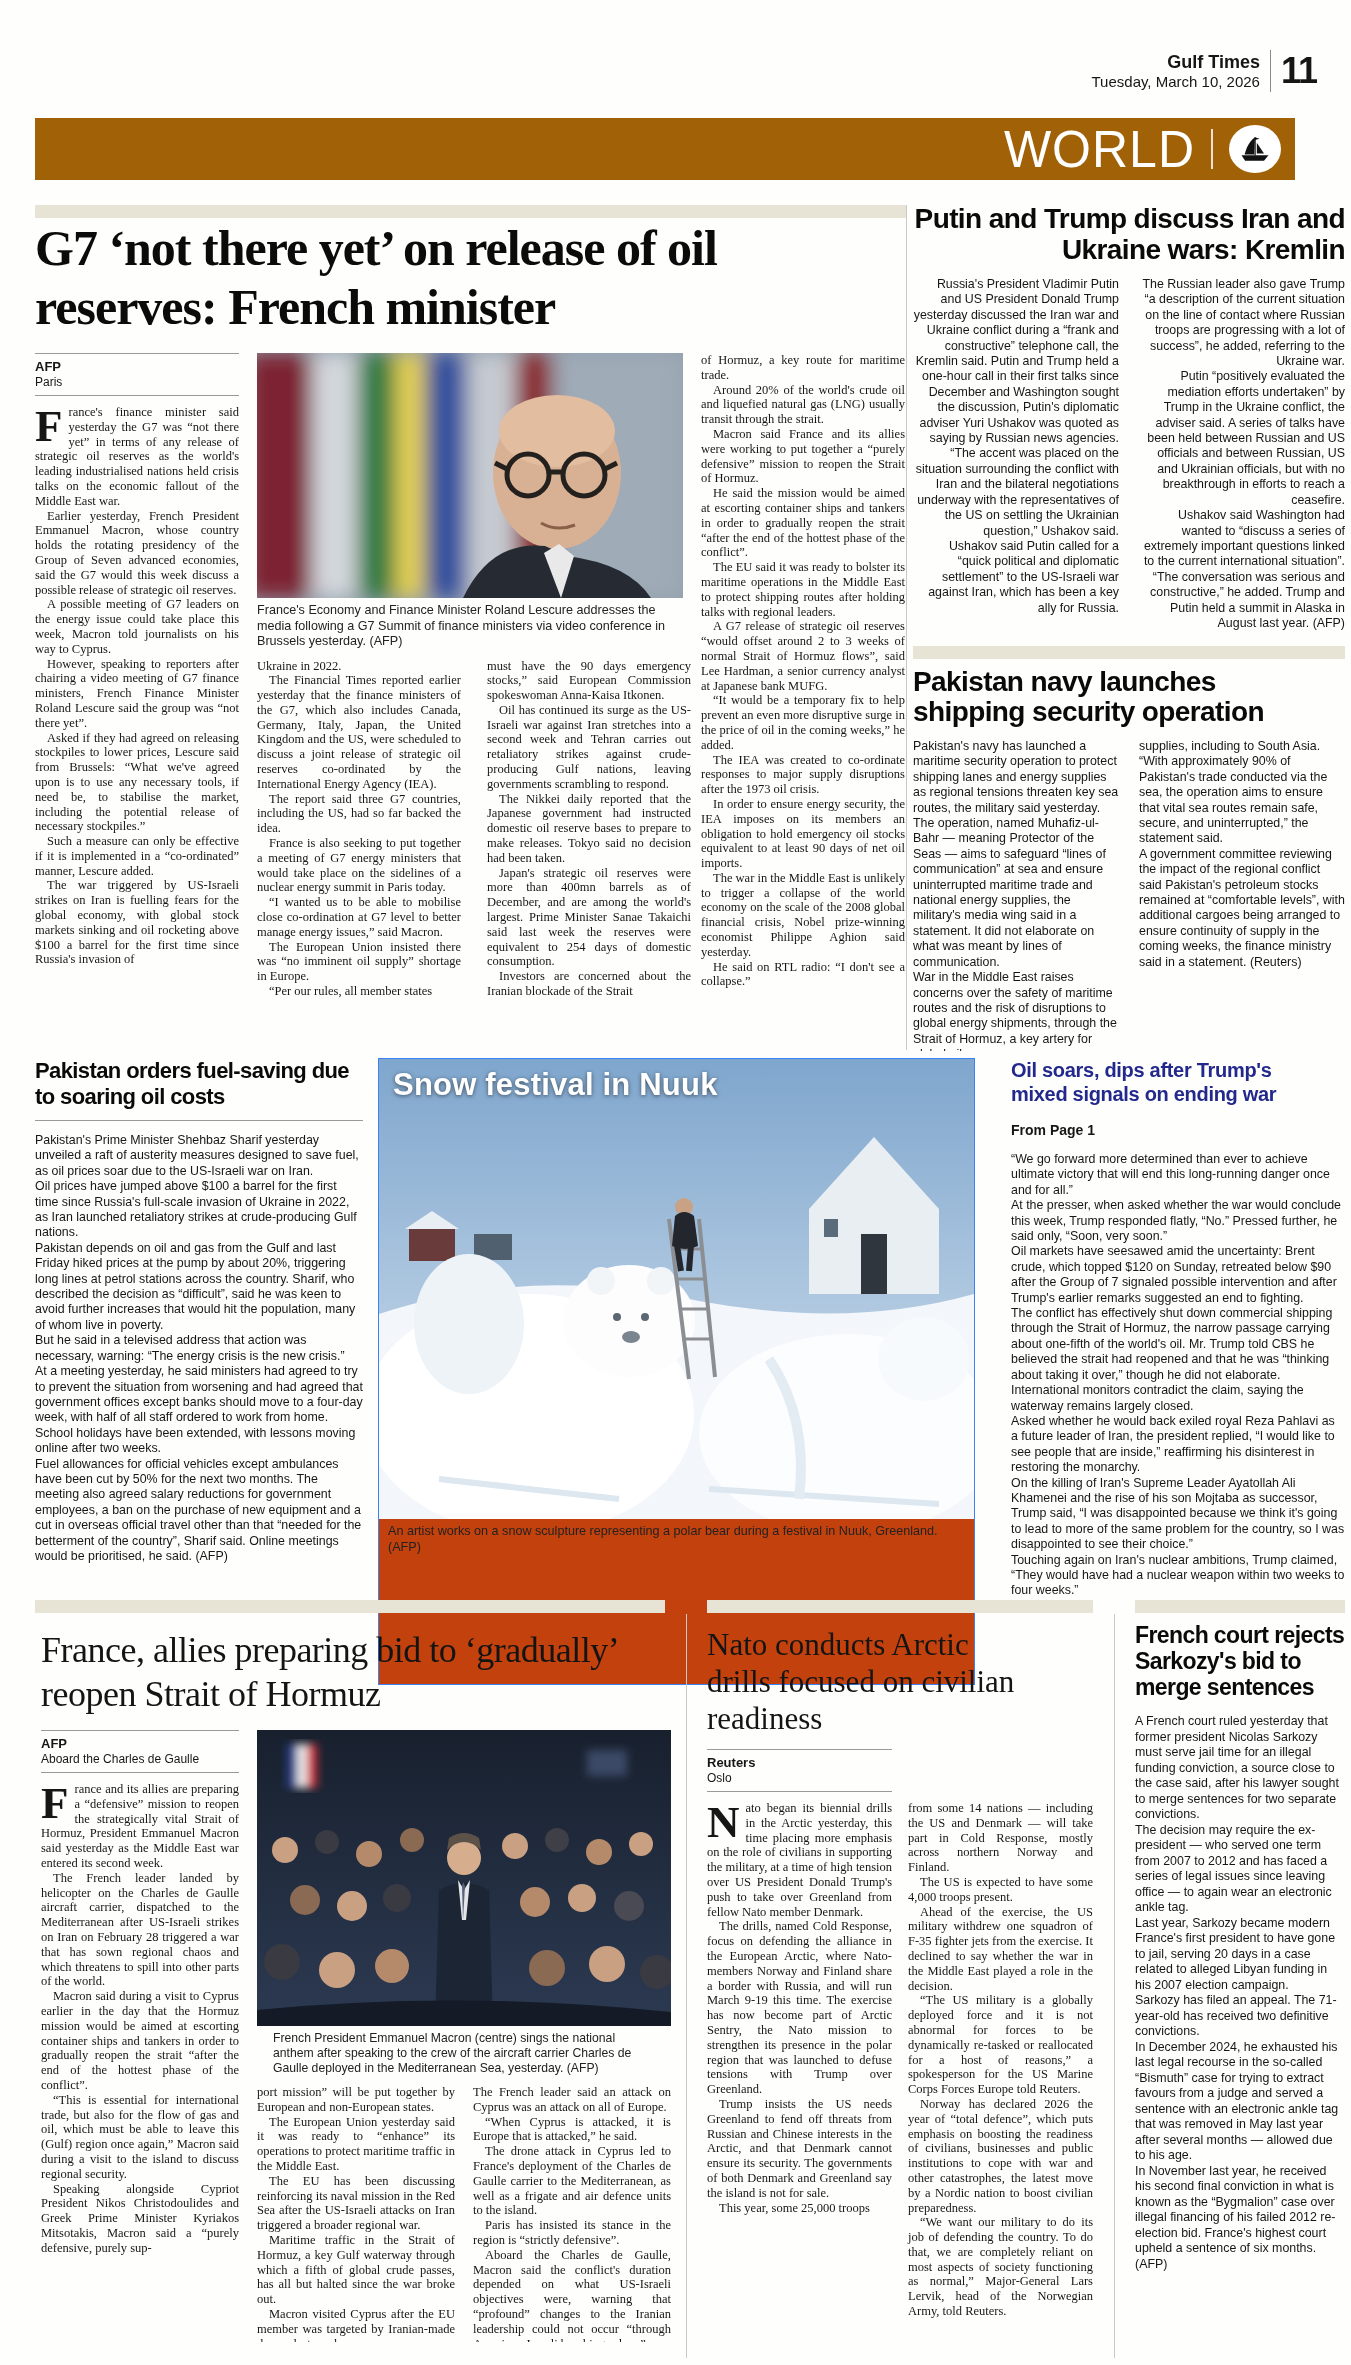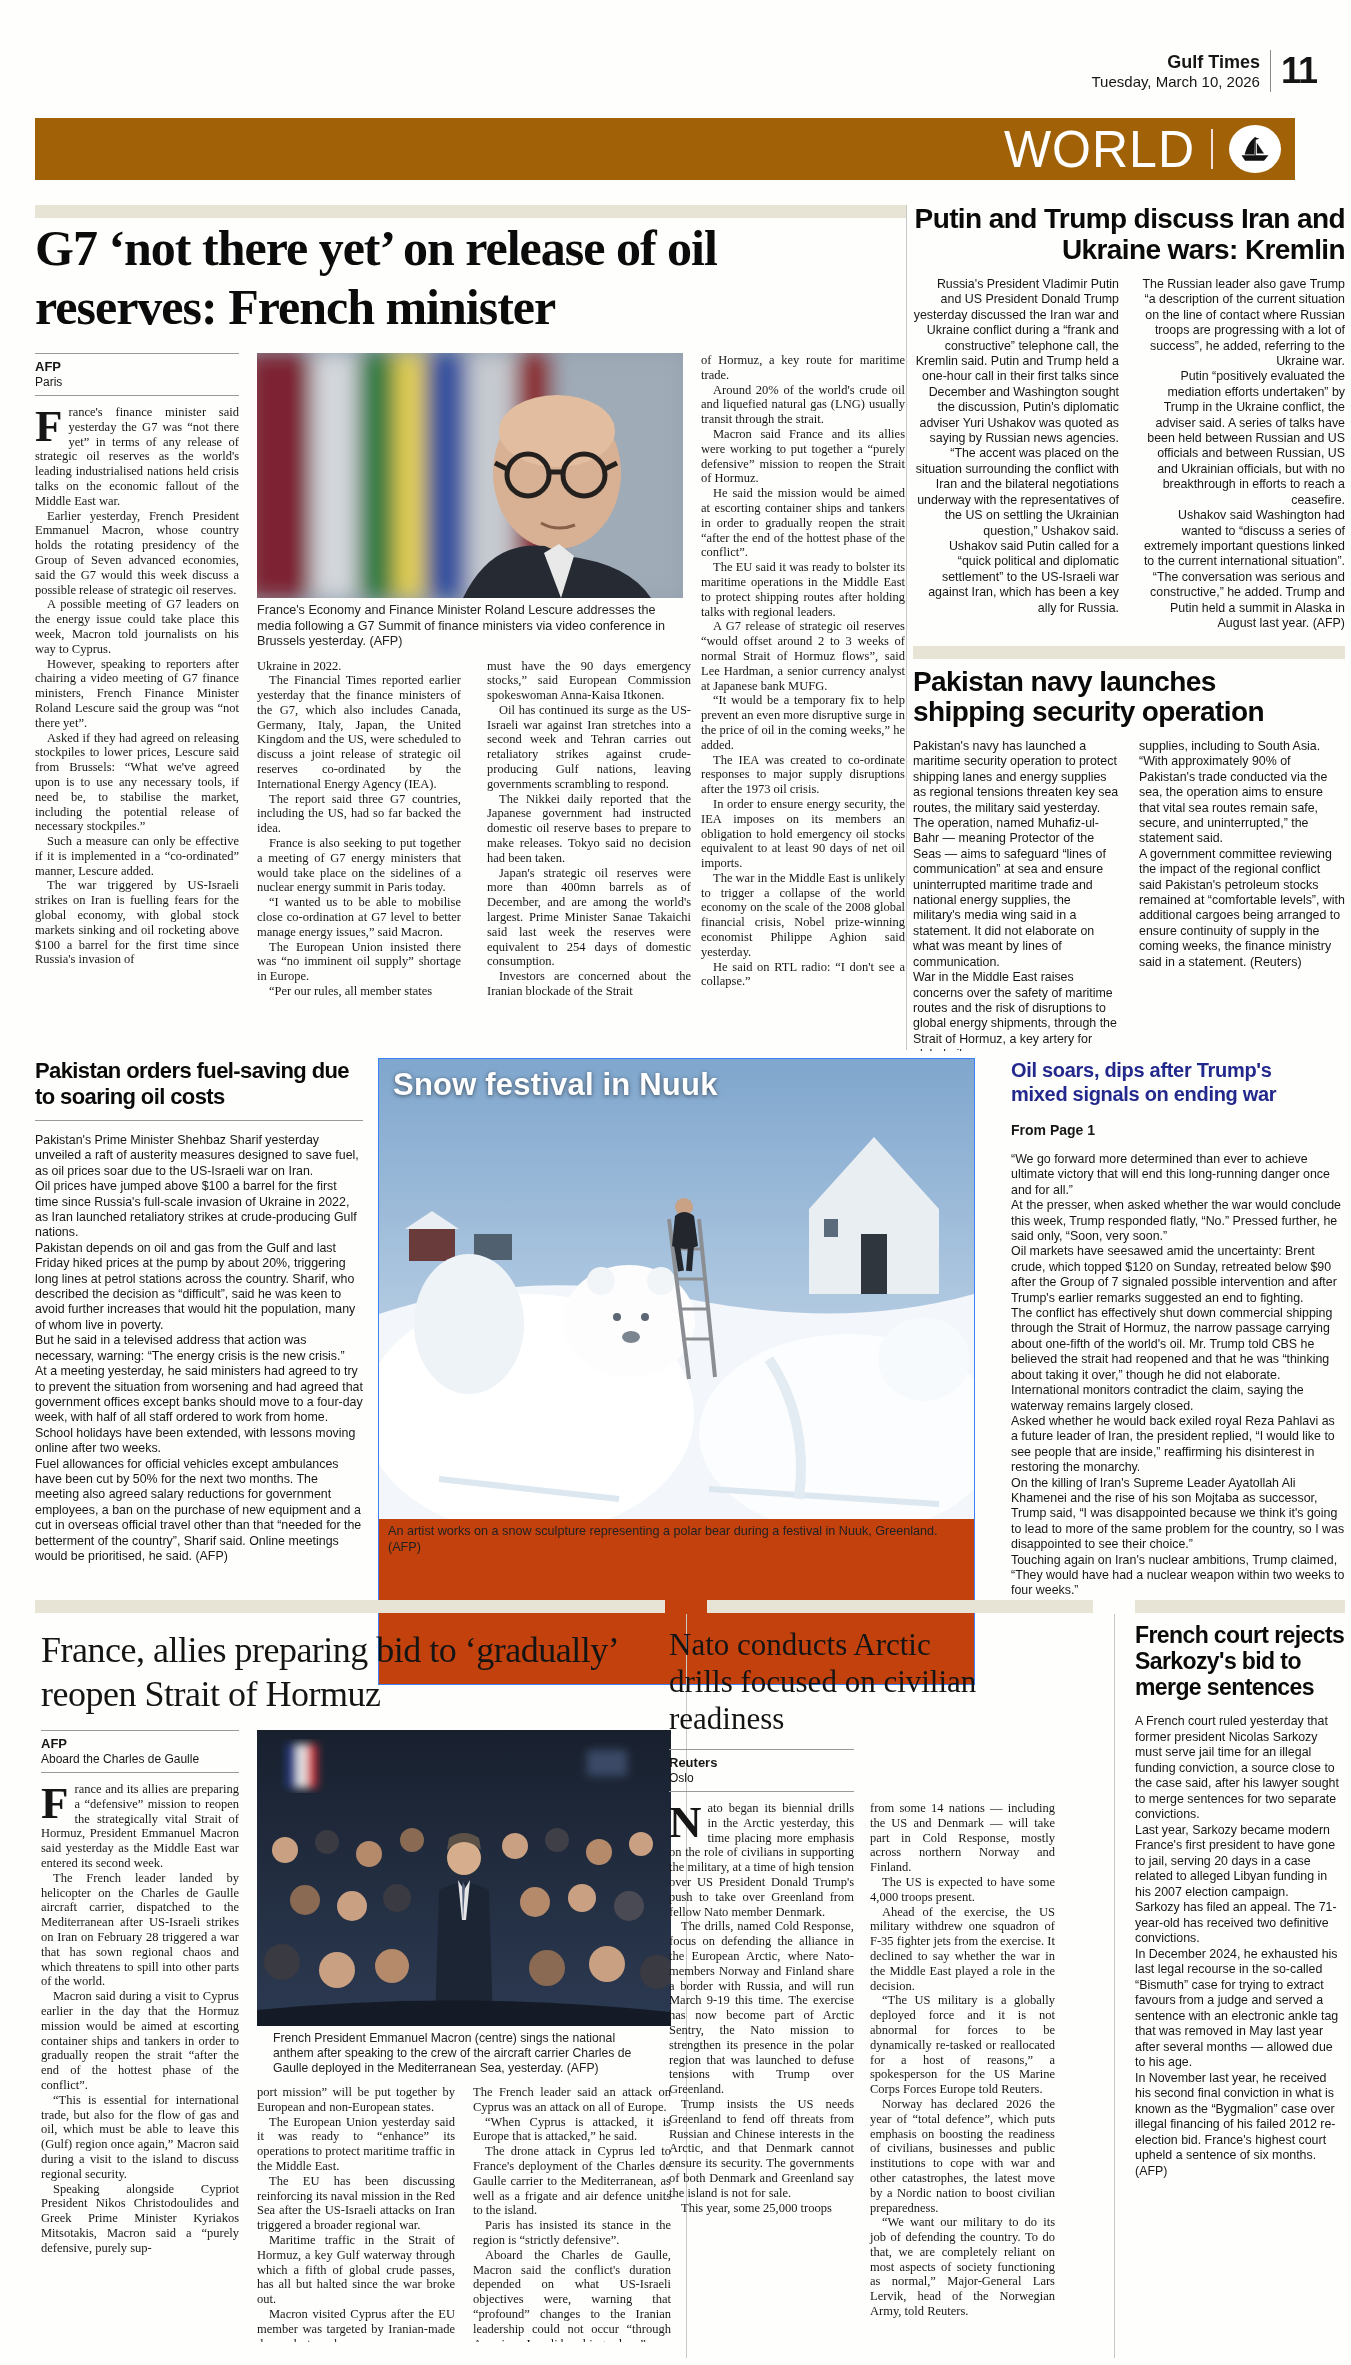--- a/index.html
+++ b/index.html
@@ -65,21 +65,21 @@
   .france{position:absolute;left:41px;top:1616px;width:630px;height:744px;overflow:hidden;}
   .serifh{font-family:"Liberation Serif",serif;font-weight:400;color:#141414;margin:0;}
   .france h1{font-size:36px;line-height:44px;margin:12px 0 14px;letter-spacing:-0.5px;}
   .fr-body{display:flex;gap:18px;height:612px;overflow:hidden;}
   .fr-col{flex:0 0 198px;width:198px;}
   .fr-mid{flex:0 0 414px;width:414px;}
   .fr-photo{width:414px;height:296px;display:block;}
   .fr-cap{margin:5px 16px 9px;font-size:12.2px;line-height:15px;}
   .fr-midcols{display:flex;gap:18px;}
   .fr-midcols>div{flex:0 0 198px;width:198px;}
-  .nato{position:absolute;left:669px;top:1616px;width:386px;height:744px;overflow:hidden;}
+  .nato{position:absolute;left:707px;top:1616px;width:386px;height:744px;overflow:hidden;}
   .nato h1{font-size:31px;line-height:37px;margin:10px 0 12px;width:330px;}
   .nato .twocol>div{flex:0 0 185px;width:185px;}
   .nato .twocol{gap:16px;}
   .sarkozy{position:absolute;left:1135px;top:1614px;width:210px;height:746px;overflow:hidden;}
   .sarkozy h2{font-size:23px;line-height:26px;margin:8px 0 14px;}
   .sarkozy p{font-size:12.4px;line-height:15.5px;}
 </style>
 </head>
 <body>
 
@@ -411,20 +411,21 @@
           <p>Norway has declared 2026 the year of “total defence”, which puts emphasis on boosting the readiness of civilians, businesses and public institutions to cope with war and other catastrophes, the latest move by a Nordic nation to boost civilian preparedness.</p>
           <p>“We want our military to do its job of defending the country. To do that, we are completely reliant on most aspects of society functioning as normal,” Major-General Lars Lervik, head of the Norwegian Army, told Reuters.</p>
         </div>
     </div>
   </div>
 
   <div class="sarkozy">
     <h2 class="sansh">French court rejects Sarkozy's bid to merge sentences</h2>
     <div class="sansbody">
         <p>A French court ruled yesterday that former president Nicolas Sarkozy must serve jail time for an illegal funding conviction, a source close to the case said, after his lawyer sought to merge sentences for two separate convictions.</p>
+        <p>The decision may require the ex-president — who served one term from 2007 to 2012 and has faced a series of legal issues since leaving office — to again wear an electronic ankle tag.</p>
         <p>Last year, Sarkozy became modern France's first president to have gone to jail, serving 20 days in a case related to alleged Libyan funding in his 2007 election campaign.</p>
         <p>Sarkozy has filed an appeal. The 71-year-old has received two definitive convictions.</p>
         <p>In December 2024, he exhausted his last legal recourse in the so-called “Bismuth” case for trying to extract favours from a judge and served a sentence with an electronic ankle tag that was removed in May last year after several months — allowed due to his age.</p>
         <p>In November last year, he received his second final conviction in what is known as the “Bygmalion” case over illegal financing of his failed 2012 re-election bid. France's highest court upheld a sentence of six months. (AFP)</p>
       </div>
   </div>
 
 </div>
 
 </body></html>

